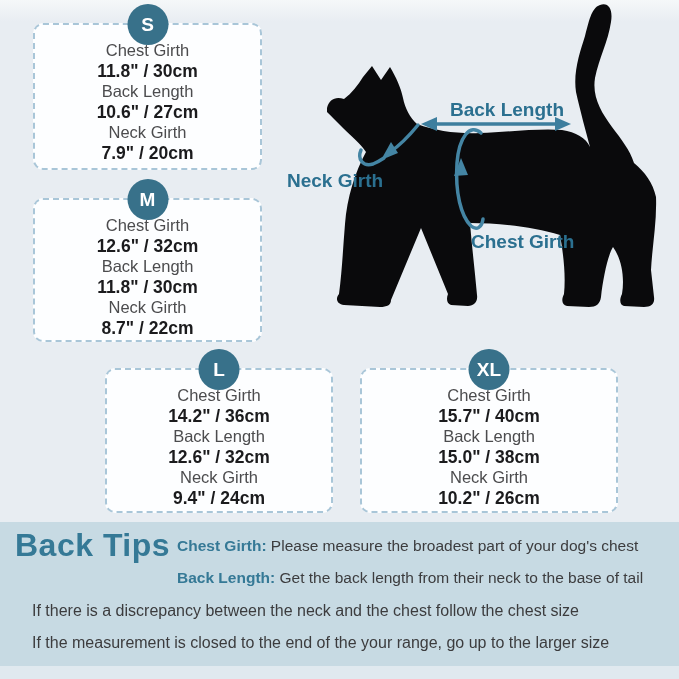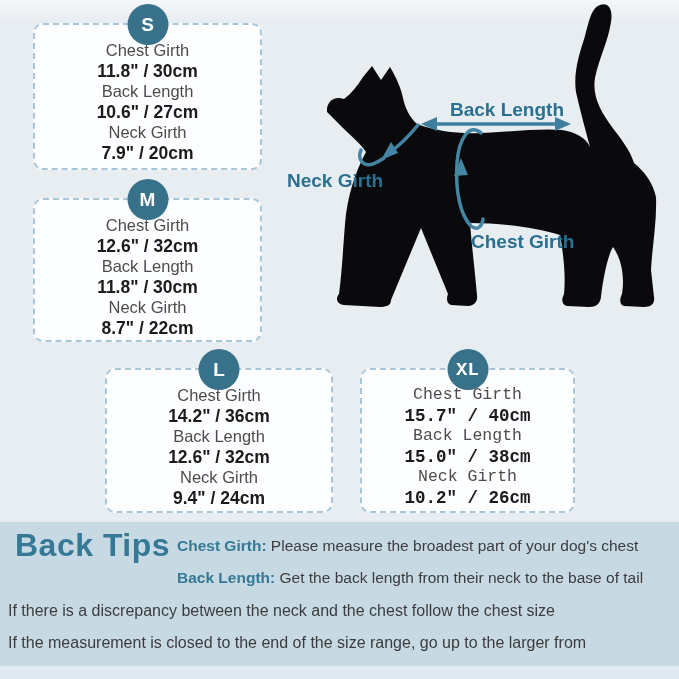--- a/index.html
+++ b/index.html
@@ -12,21 +12,21 @@
   .size-box{
     position:absolute;background:#fdfeff;
     border:2px dashed #a9c6d8;border-radius:10px;
     box-sizing:border-box;
     display:flex;flex-direction:column;align-items:center;justify-content:flex-start;
     padding-top:15px;
   }
   .pos-s {left:33px; top:23px; width:229px;height:147px;}
   .pos-m {left:33px; top:198px;width:229px;height:144px;}
   .pos-l {left:105px;top:368px;width:228px;height:145px;}
-  .pos-xl{left:360px;top:368px;width:215px;height:145px;font-family:Liberation Mono, monospace;}
+  .pos-xl{left:360px;top:368px;width:258px;height:145px;}
   .badge{
     position:absolute;top:-21px;left:50%;transform:translateX(-50%);
     width:41px;height:41px;border-radius:50%;
     background:#38718a;color:#ffffff;
     font-size:19px;font-weight:bold;
     display:flex;align-items:center;justify-content:center;
   }
   .row-label{font-size:16.5px;line-height:20.5px;color:#4c4c4e;text-align:center;}
   .row-value{font-size:17.5px;line-height:20.5px;color:#1b1b1d;font-weight:bold;text-align:center;}
   
@@ -47,21 +47,21 @@
     background:#e0e9ef;
   }
   .tips-title{
     position:absolute;left:15px;top:527px;
     font-size:32px;font-weight:bold;color:#357996;letter-spacing:0.5px;
   }
   .tip-line{position:absolute;left:177px;font-size:15.5px;color:#3c3c3e;white-space:nowrap;}
   .tip-line .tip-key{font-weight:bold;color:#357996;}
   .tip-1{top:537px;}
   .tip-2{top:569px;}
-  .note-line{position:absolute;left:8px;font-size:16px;color:#3c3c3e;white-space:nowrap;}
+  .note-line{position:absolute;left:32px;font-size:16px;color:#3c3c3e;white-space:nowrap;}
   .note-1{top:602px;}
   .note-2{top:634px;}
 </style>
 </head>
 <body>
 
 <div class="stage">
 
   <svg class="cat-svg" width="679" height="679" viewBox="0 0 679 679">
 
@@ -175,15 +175,15 @@
   <div class="tips-band"></div>
   <div class="bottom-strip"></div>
 
   <div class="tips-title">Back Tips</div>
 
   <div class="tip-line tip-2"><span class="tip-key">Back Length:</span><span> Get the back length from their neck to the base of tail</span></div>
 
   <div class="tip-line tip-1"><span class="tip-key">Chest Girth:</span><span> Please measure the broadest part of your dog's chest</span></div>
 
   <div class="note-line note-1">If there is a discrepancy between the neck and the chest follow the chest size</div>
-  <div class="note-line note-2">If the measurement is closed to the end of the size range, go up to the larger from</div>
+  <div class="note-line note-2">If the measurement is closed to the end of the your range, go up to the larger size</div>
 
 </div>
 
 </body></html>

